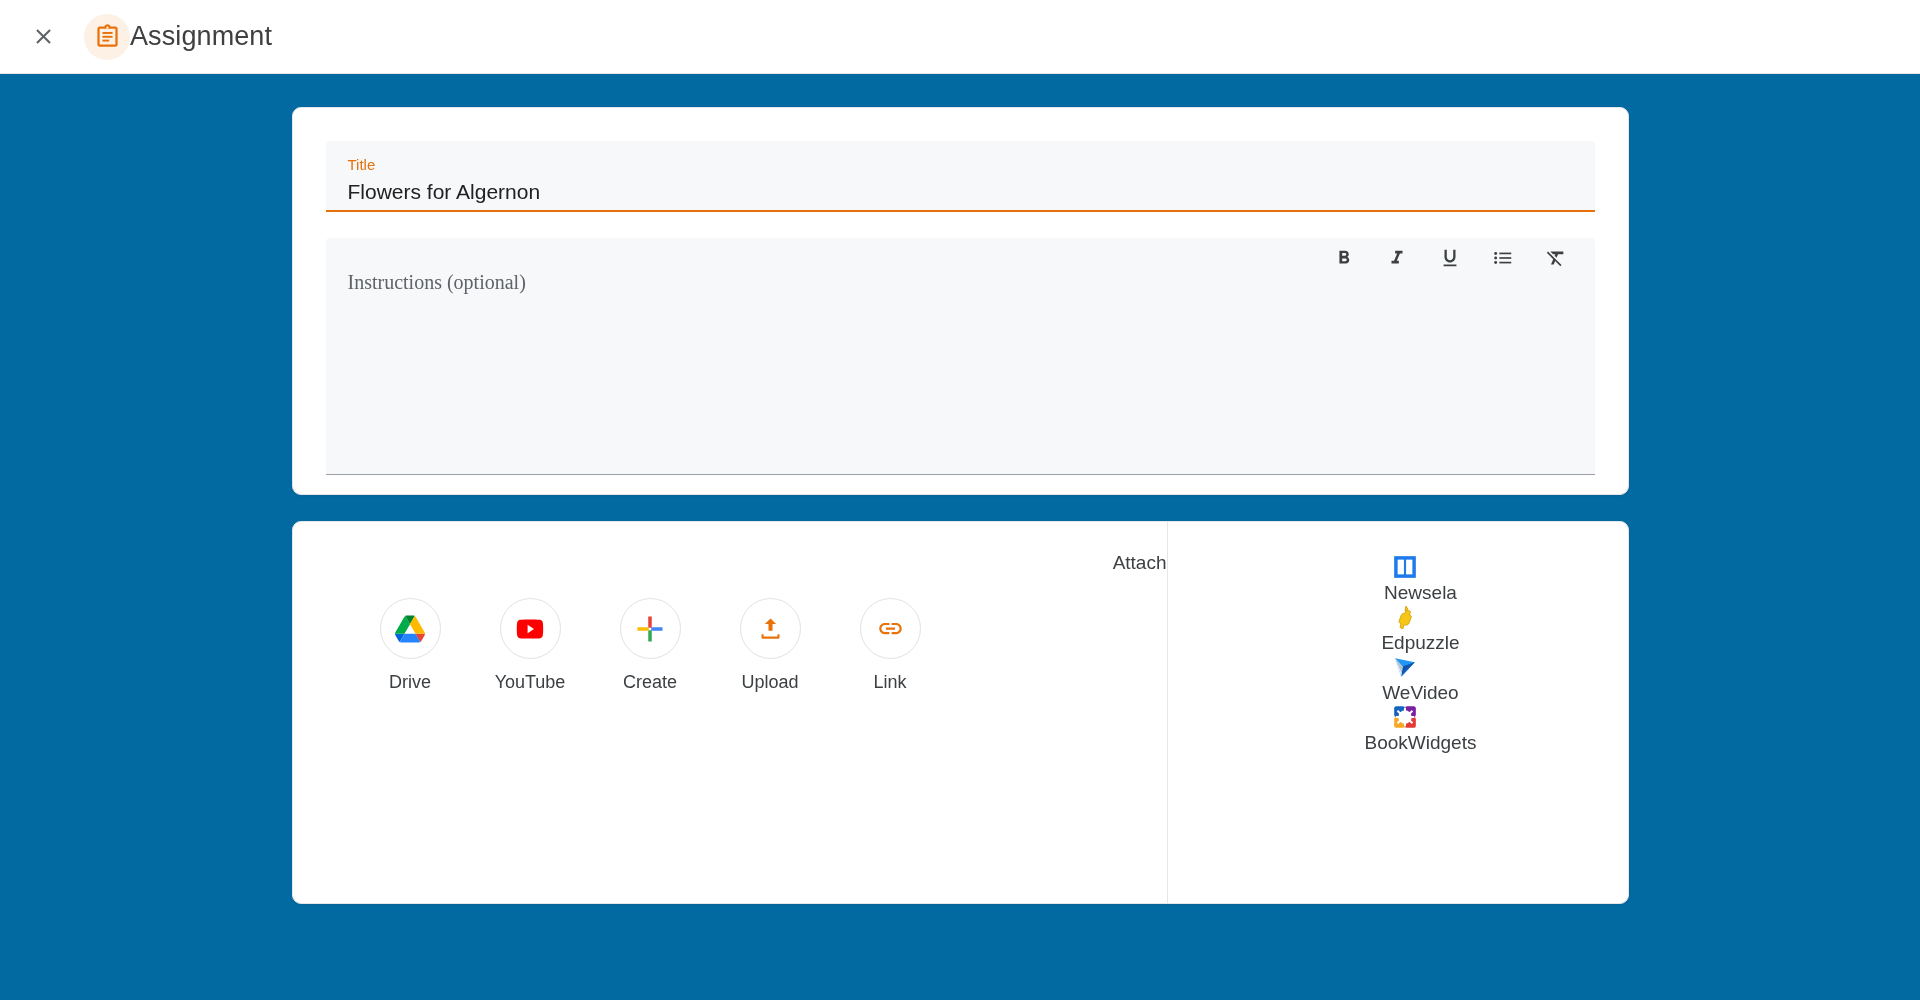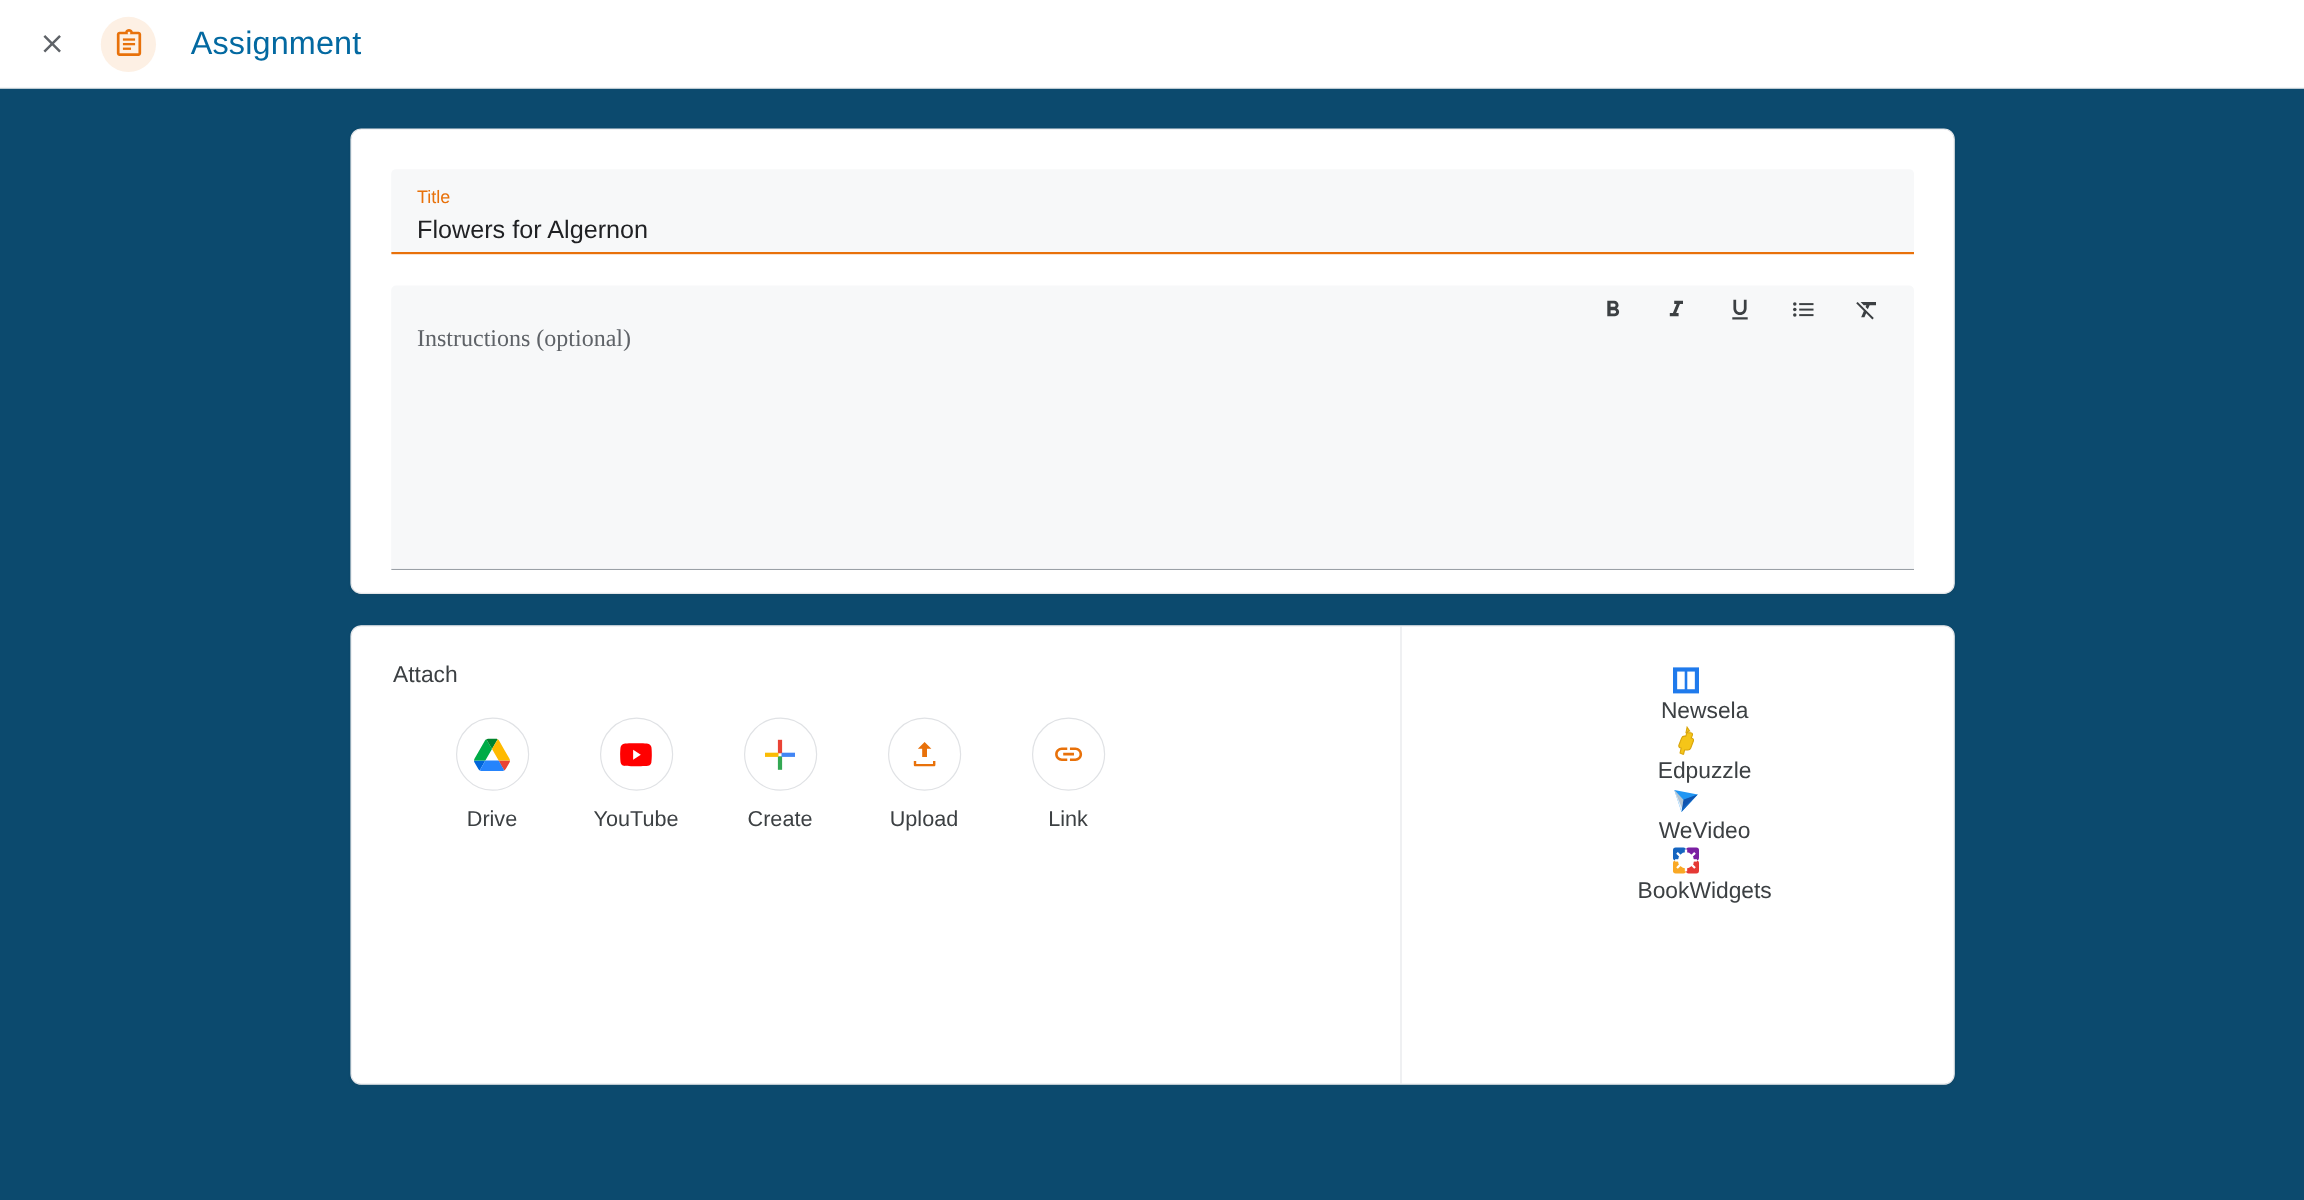--- a/index.html
+++ b/index.html
@@ -38,30 +38,29 @@
     border-radius: 50%;
     background: #fdf0e4;
     display: flex;
     align-items: center;
     justify-content: center;
     margin-left: 12px;
     flex: none;
   }
   .header-title {
     font-size: 27px;
-    color: #0369a1;
-    margin-left: 29px;
+    color: #404040;
     font-weight: 400;
     letter-spacing: .1px;
   }
 
   
   .page {
     height: 926px;
-    background: #0c4a6e;
+    background: #0369a1;
     padding-top: 33px;
   }
 
   .card {
     background: #ffffff;
     border: 1px solid #e4e6e9;
     border-radius: 9px;
     box-shadow: 0 1px 2px rgba(60,64,67,.10);
     margin: 0 auto;
     width: 1337px;
@@ -121,20 +120,21 @@
     border-radius: 50%;
     cursor: pointer;
     color: #3c4043;
   }
 
   
   .attach-card {
     margin-top: 26px;
     display: flex;
     min-height: 383px;
+    text-align: right;
   }
   .attach-pane {
     flex: 1;
     padding: 30px 0 0 35px;
     border-right: 1px solid #e4e6e9;
   }
   .attach-heading {
     font-size: 19px;
     color: #3c4043;
     margin-bottom: 24px;

